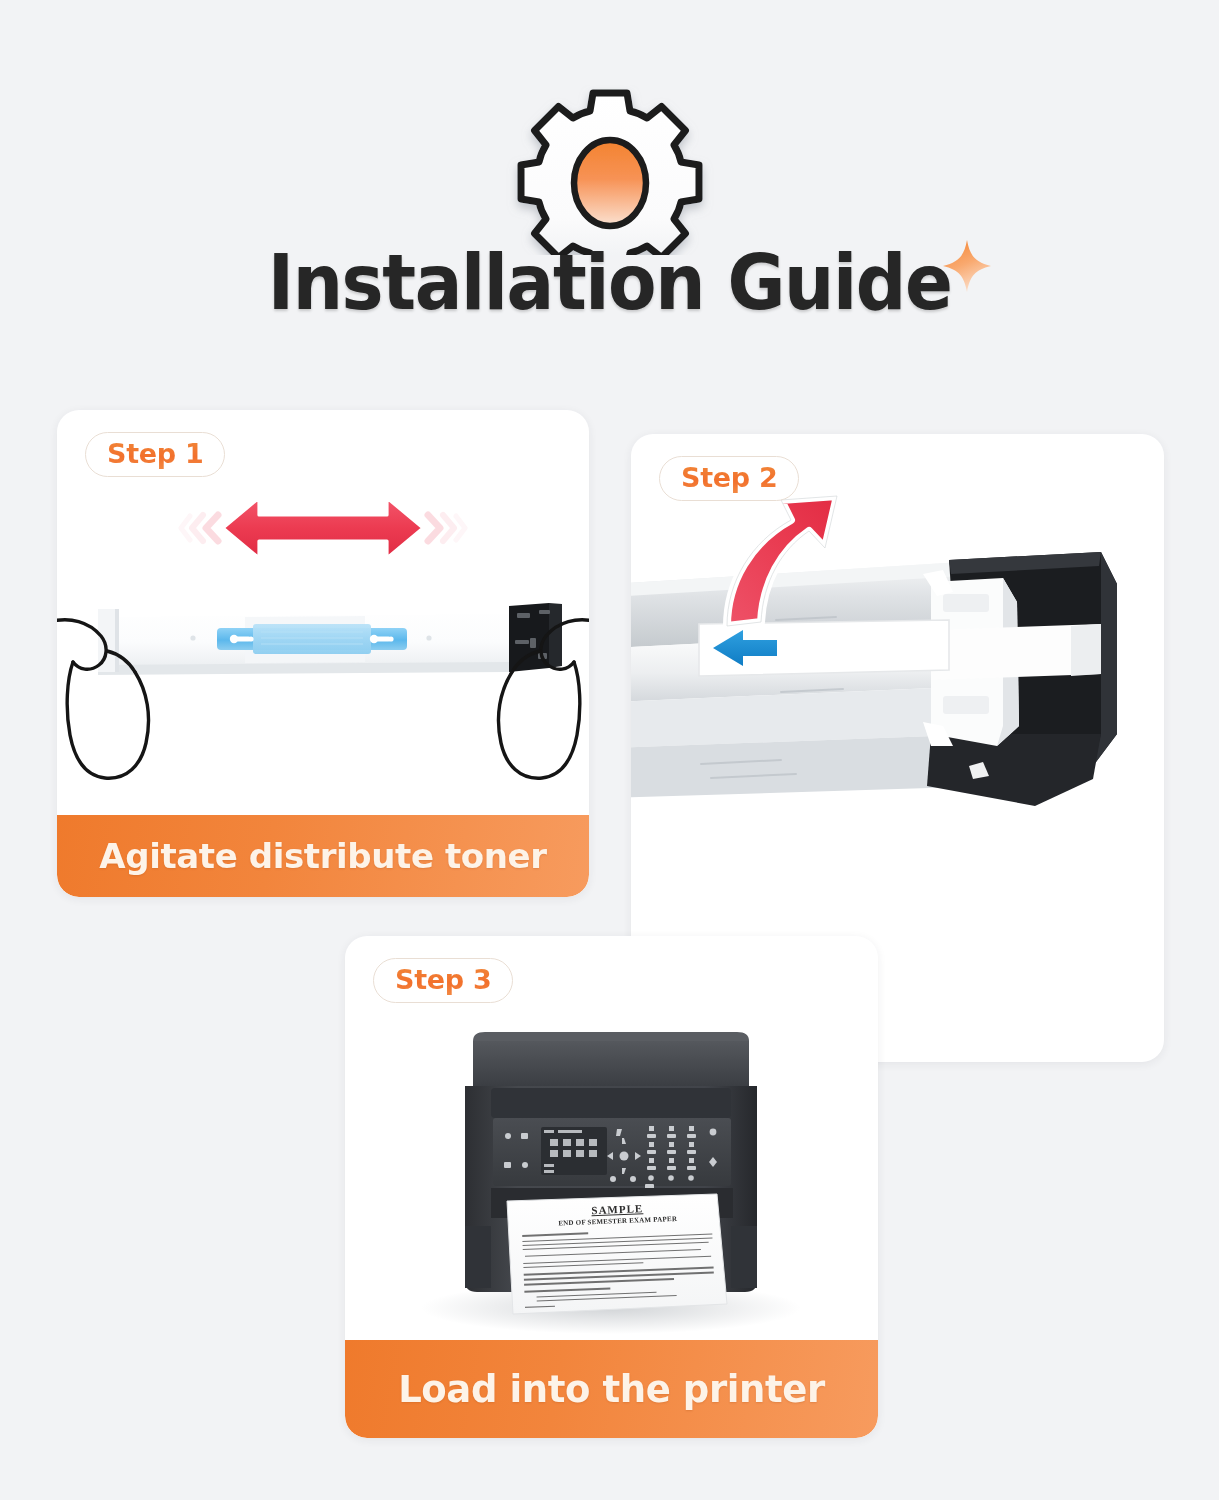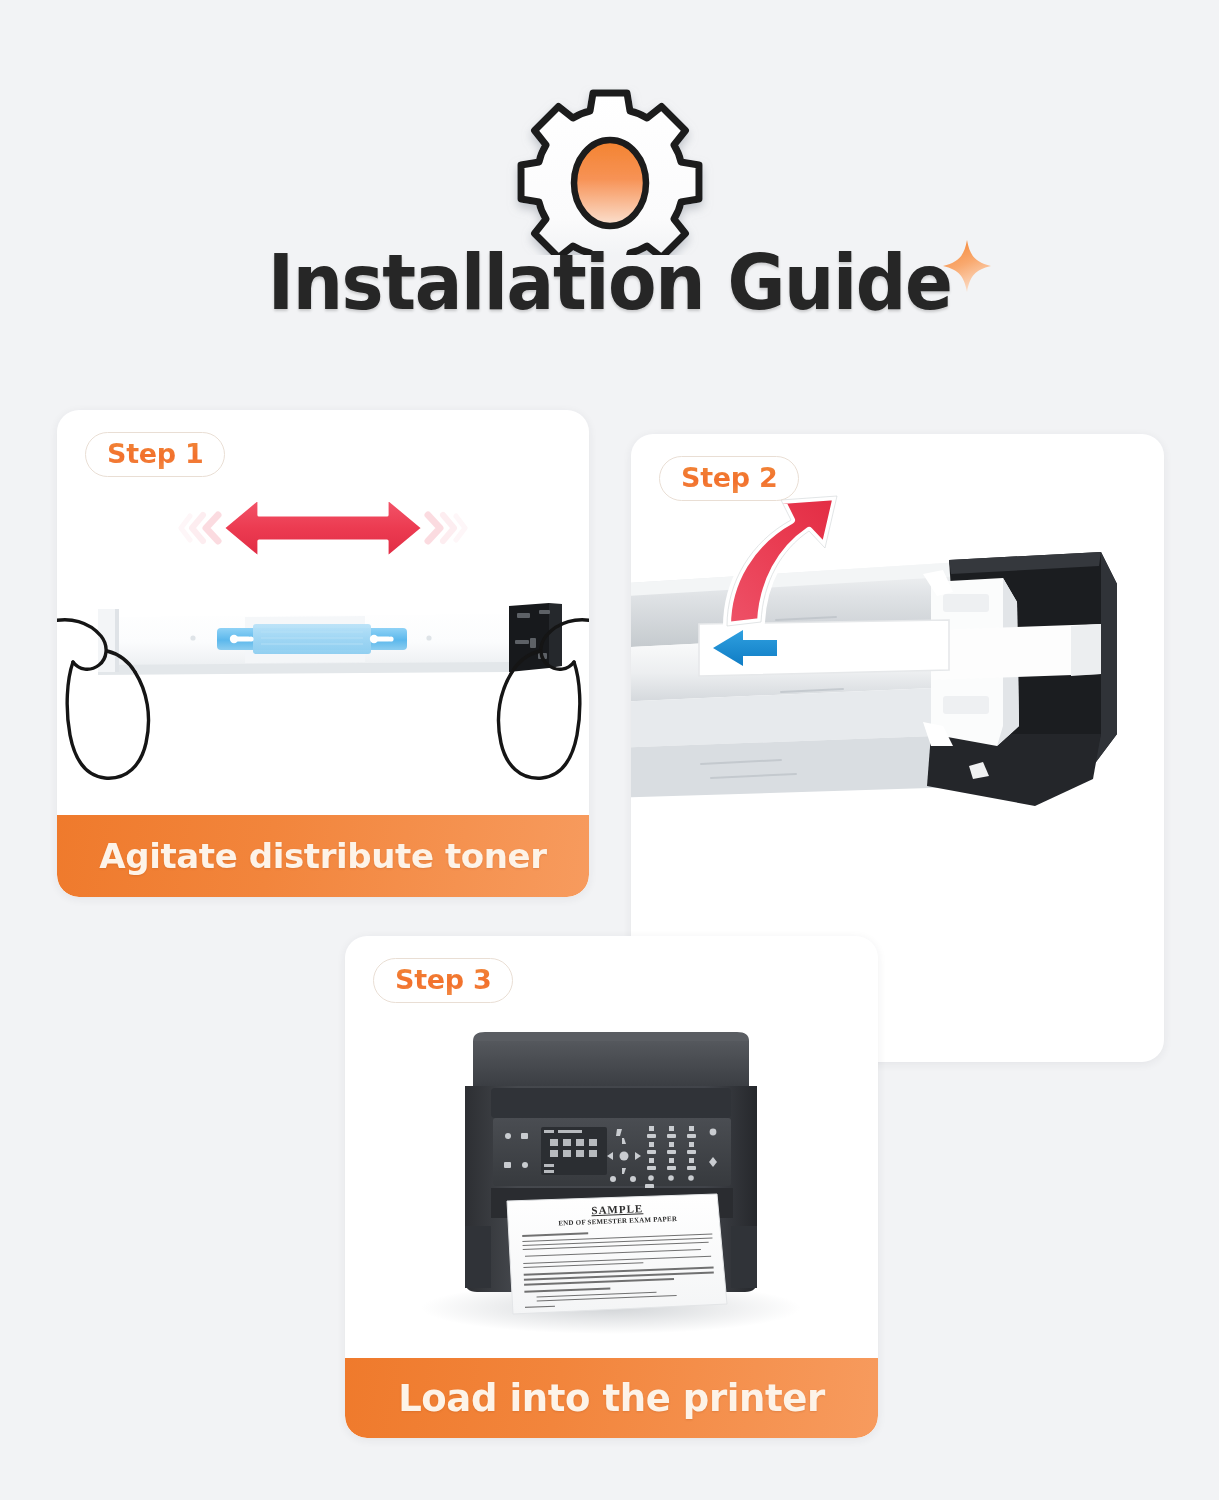--- a/index.html
+++ b/index.html
@@ -95,21 +95,21 @@
     position: absolute;
     left: 0; bottom: 0;
     width: 100%;
     height: 82px;
     background: linear-gradient(100deg, #ef7a2c 0%, #f2853c 40%, #f79b5e 100%);
     display: flex;
     align-items: center;
     justify-content: center;
     border-radius: 0 0 22px 22px;
   }
-  #card-3 .caption-band { height: 80px; }
+  #card-3 .caption-band { height: 98px; }
   .caption-text {
     font-family: "DejaVu Sans", sans-serif;
     font-weight: bold;
     font-size: 34px;
     letter-spacing: -0.4px;
     color: #fdf3e8;
     text-shadow: 0 1px 2px rgba(160,70,15,0.22);
     white-space: nowrap;
   }
   #card-3 .caption-text { font-size: 37px; }

